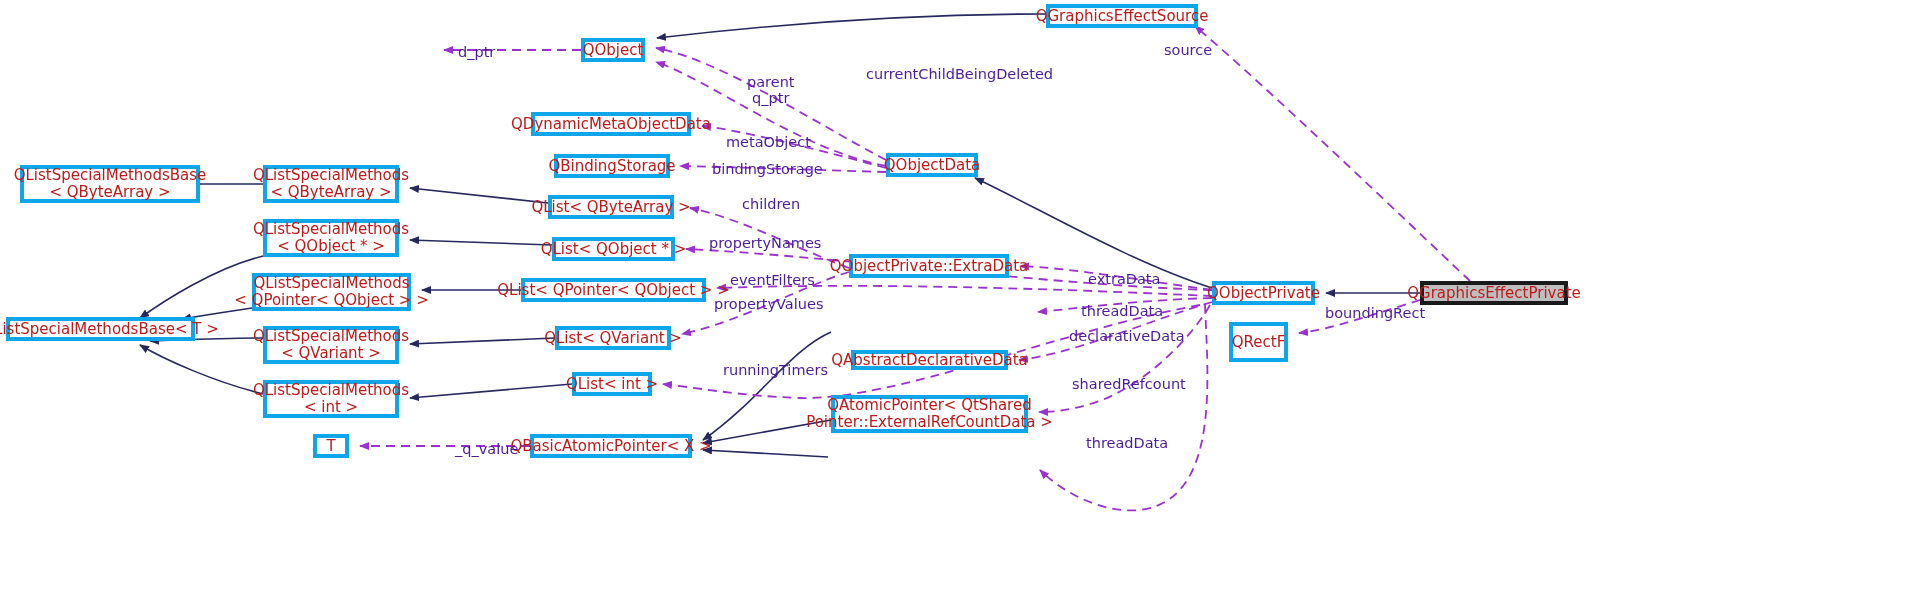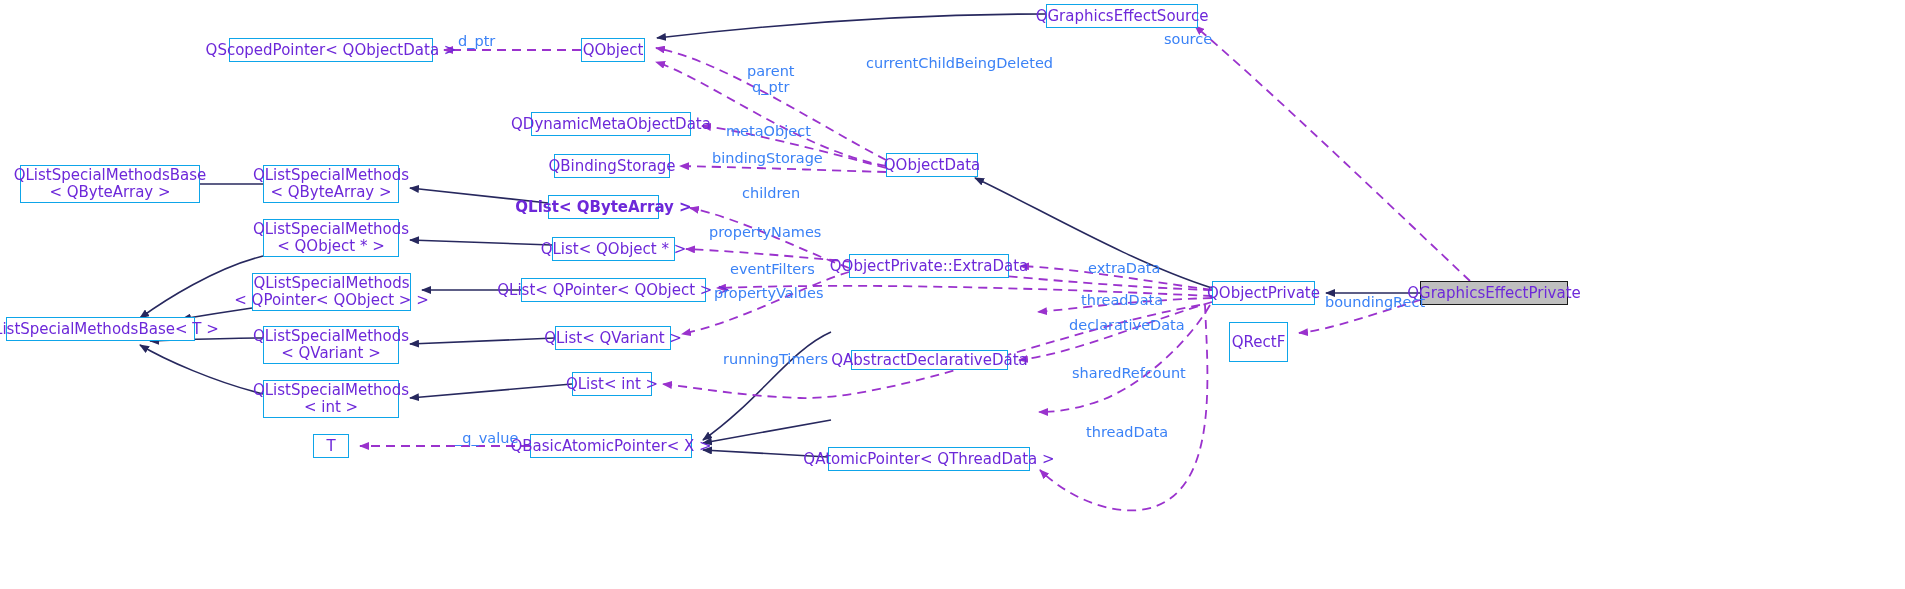--- a/index.html
+++ b/index.html
@@ -19,45 +19,46 @@
     position: absolute;
     left: 0;
     top: 0;
     width: 1905px;
     height: 589px;
     pointer-events: none;
   }
   .node {
     position: absolute;
     box-sizing: border-box;
-    border: 1px solid #0ea5e9;
+    border: 4px solid #0ea5e9;
     background: #ffffff;
-    color: #6d28d9;
+    color: #b91c1c;
     font-size: 15px;
     line-height: 17px;
     display: flex;
     align-items: center;
     justify-content: center;
     text-align: center;
     white-space: pre;
     z-index: 3;
   }
   .node.hl {
     background: #bfbfbf;
     border-color: #1a1a1a;
     text-align: center;
   }
   .edge-label {
     position: absolute;
     font-size: 14.5px;
     line-height: 16px;
-    color: #3b82f6;
+    color: #4c1d95;
     white-space: pre;
     text-align: center;
     z-index: 4;
+    margin-top: 11px;
   }
 </style>
 </head>
 <body>
 
 <div id="diagram">
 
   <svg id="edges" viewBox="0 0 1905 589" width="1905" height="589" xmlns="http://www.w3.org/2000/svg">
     <defs>
       <marker id="arrow-inherit" markerWidth="10" markerHeight="8" refX="9" refY="4" orient="auto" markerUnits="userSpaceOnUse">
@@ -136,39 +137,38 @@
       <path d="M1200,305 C1060,330 900,400 800,398 C740,396 700,388 663,384"></path>
 
       <path d="M1210,305 C1190,340 1140,390 1090,404 C1070,410 1055,412 1039,412"></path>
 
       <path d="M1205,305 C1208,380 1220,500 1140,510 C1100,514 1060,490 1040,470"></path>
 
       <path d="M530,446 L360,446"></path>
     </g>
   </svg>
 
-  <div class="node" style="left:229px;top:38px;width:204px;height:24px;">QScopedPointer&lt; QObjectData &gt;</div>
 
   <div class="node" style="left:581px;top:38px;width:64px;height:24px;">QObject</div>
 
   <div class="node" style="left:1046px;top:4px;width:152px;height:24px;">QGraphicsEffectSource</div>
 
   <div class="node" style="left:531px;top:112px;width:160px;height:24px;">QDynamicMetaObjectData</div>
 
   <div class="node" style="left:554px;top:154px;width:116px;height:24px;">QBindingStorage</div>
 
   <div class="node" style="left:886px;top:153px;width:92px;height:24px;">QObjectData</div>
 
   <div class="node" style="left:20px;top:165px;width:180px;height:38px;">QListSpecialMethodsBase
 &lt; QByteArray &gt;</div>
 
   <div class="node" style="left:263px;top:165px;width:136px;height:38px;">QListSpecialMethods
 &lt; QByteArray &gt;</div>
 
-  <div class="node" style="left:548px;top:195px;width:111px;height:24px;font-weight:bold;">QList&lt; QByteArray &gt;</div>
+  <div class="node" style="left:548px;top:195px;width:126px;height:24px;">QList&lt; QByteArray &gt;</div>
 
   <div class="node" style="left:263px;top:219px;width:136px;height:38px;">QListSpecialMethods
 &lt; QObject * &gt;</div>
 
   <div class="node" style="left:552px;top:237px;width:123px;height:24px;">QList&lt; QObject * &gt;</div>
 
   <div class="node" style="left:849px;top:254px;width:160px;height:24px;">QObjectPrivate::ExtraData</div>
 
   <div class="node" style="left:252px;top:273px;width:159px;height:38px;">QListSpecialMethods
 &lt; QPointer&lt; QObject &gt; &gt;</div>
@@ -189,26 +189,27 @@
 
   <div class="node" style="left:555px;top:326px;width:116px;height:24px;">QList&lt; QVariant &gt;</div>
 
   <div class="node" style="left:851px;top:350px;width:157px;height:20px;">QAbstractDeclarativeData</div>
 
   <div class="node" style="left:263px;top:380px;width:136px;height:38px;">QListSpecialMethods
 &lt; int &gt;</div>
 
   <div class="node" style="left:572px;top:372px;width:80px;height:24px;">QList&lt; int &gt;</div>
 
+  <div class="node" style="left:831px;top:395px;width:197px;height:38px;">QAtomicPointer&lt; QtShared
+Pointer::ExternalRefCountData &gt;</div>
 
   <div class="node" style="left:313px;top:434px;width:36px;height:24px;">T</div>
 
   <div class="node" style="left:530px;top:434px;width:162px;height:24px;">QBasicAtomicPointer&lt; X &gt;</div>
 
-  <div class="node" style="left:828px;top:447px;width:202px;height:24px;">QAtomicPointer&lt; QThreadData &gt;</div>
 
   <div class="edge-label" style="left:458px;top:33px;">d_ptr</div>
 
   <div class="edge-label" style="left:1164px;top:31px;">source</div>
 
   <div class="edge-label" style="left:866px;top:55px;">currentChildBeingDeleted</div>
 
   <div class="edge-label" style="left:747px;top:63px;">parent
 q_ptr</div>
 

